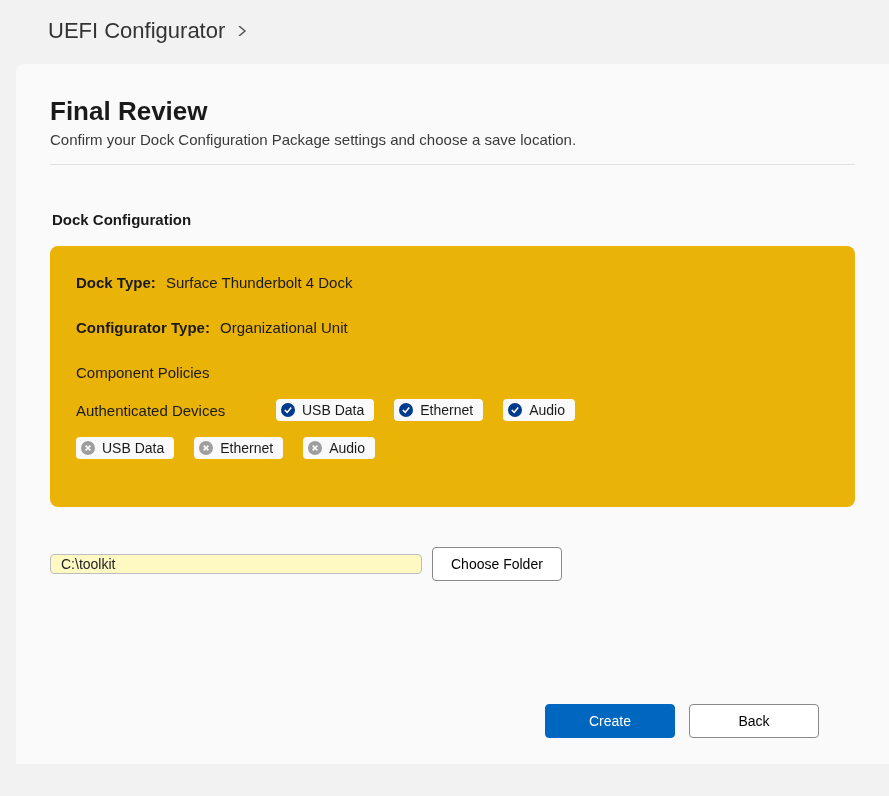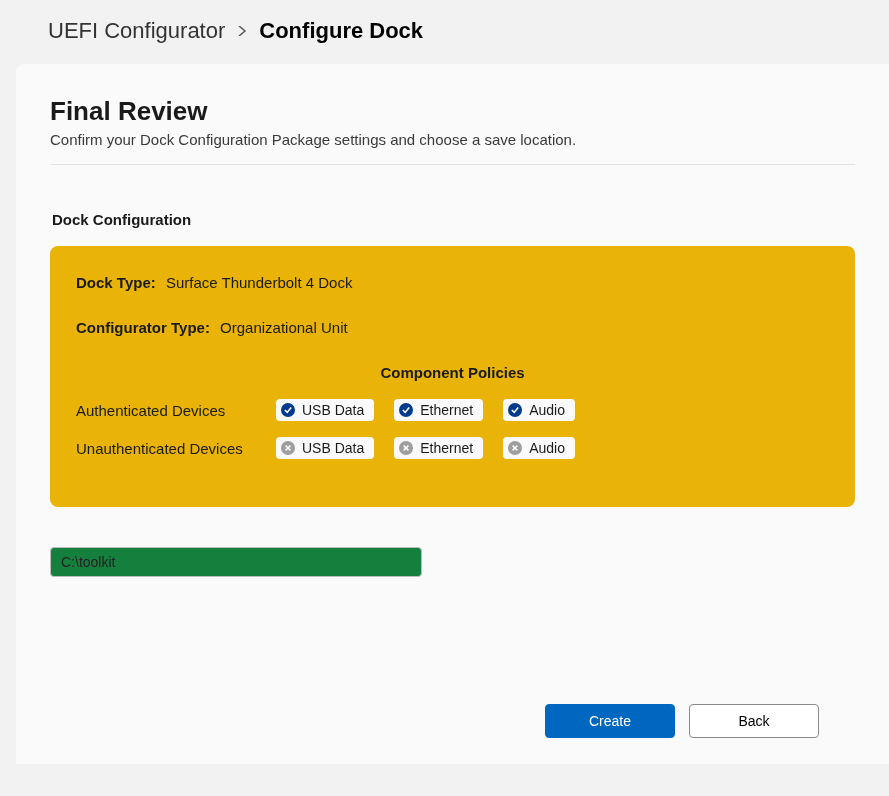--- a/index.html
+++ b/index.html
@@ -41,21 +41,21 @@
     font-size: 15px; font-weight: 600; margin: 0 0 18px 2px;
   }
   .card {
     background: #eab308; border-radius: 8px; padding: 28px 26px 32px 26px;
     margin: 0 0 40px 0;
   }
   .kv { margin-bottom: 28px; font-size: 15px; }
   .kv .k { font-weight: 600; display: inline-block; margin-right: 6px; }
   .kv .v { font-weight: 400; }
   .policies-title {
-    font-weight: 700; font-size: 15px; margin: 10px 0 18px 0; text-align: center;
+    font-weight: 400; font-size: 15px; margin: 10px 0 18px 0;
   }
   .pol-row {
     display: flex; align-items: center; gap: 20px; margin-bottom: 16px;
   }
   .pol-label { font-size: 15px; width: 180px; }
   .badge {
     display: inline-flex; align-items: center; gap: 7px;
     background: #fafafa; border-radius: 4px; padding: 3px 10px 3px 5px;
     font-size: 14px;
   }
@@ -63,23 +63,23 @@
     width: 14px; height: 14px; border-radius: 50%;
     display: inline-flex; align-items: center; justify-content: center;
     flex-shrink: 0;
   }
   .dot svg { display: block; }
   .dot.on { background: #003a8c; }
   .dot.off { background: #9e9e9e; }
   .save-title { font-size: 15px; font-weight: 600; margin: 0 0 12px 2px; }
   .save-row { display: flex; gap: 10px; align-items: center; }
   .path-input {
-    width: 372px; height: 30px; padding: 4px 10px;
+    width: 372px; height: 20px; padding: 4px 10px;
     border: 1px solid #bdbdbd; border-radius: 4px;
-    font-size: 14px; background: #15803d; color: #222;
+    font-size: 14px; background: #fef9c3; color: #222;
   }
   .btn {
     height: 34px; padding: 0 18px; font-size: 14px;
     border: 1px solid #8a8a8a; border-radius: 4px;
     background: #fff; cursor: pointer;
   }
   .footer {
     display: flex; gap: 14px; justify-content: flex-end;
     position: absolute; right: 70px; top: 640px;
   }
@@ -91,21 +91,20 @@
 </head>
 <body>
 
 <div class="breadcrumb">
   <span class="root">UEFI Configurator</span>
   <span class="chev">
     <svg width="10" height="10" viewBox="0 0 10 10">
         <path d="M2 0 L8 5 L2 10" fill="none" stroke="#555" stroke-width="1.5"></path>
       </svg>
   </span>
-  <span class="current">Configure Dock</span>
 </div>
 
 <div class="panel">
 
   <h1 class="page-title">Final Review</h1>
   <p class="page-sub">Confirm your Dock Configuration Package settings and choose a save location.</p>
   <hr class="hr">
 
   <div class="section-title">Dock Configuration</div>
 
@@ -143,21 +142,20 @@
           <span class="badge">
             <span class="dot on">
               <svg width="8" height="8" viewBox="0 0 10 10">
                 <path d="M1 5 L4 8 L9 2" fill="none" stroke="#fff" stroke-width="2"></path>
               </svg>
             </span>
             <span>Audio</span>
           </span>
         </div>
         <div class="pol-row">
-          <div class="pol-label">Unauthenticated Devices</div>
           <span class="badge">
             <span class="dot off">
               <svg width="8" height="8" viewBox="0 0 10 10">
                 <path d="M2 2 L8 8 M8 2 L2 8" stroke="#fff" stroke-width="2"></path>
               </svg>
             </span>
             <span>USB Data</span>
           </span>
           <span class="badge">
             <span class="dot off">
@@ -174,20 +172,21 @@
               </svg>
             </span>
             <span>Audio</span>
           </span>
         </div>
       </div>
   </div>
 
   <div class="save-row">
     <input class="path-input" value="C:\toolkit" style="">
+    <button class="btn">Choose Folder</button>
   </div>
 
   <div class="footer">
     <button class="btn primary">Create</button>
     <button class="btn">Back</button>
   </div>
 
 </div>
 
 </body></html>

